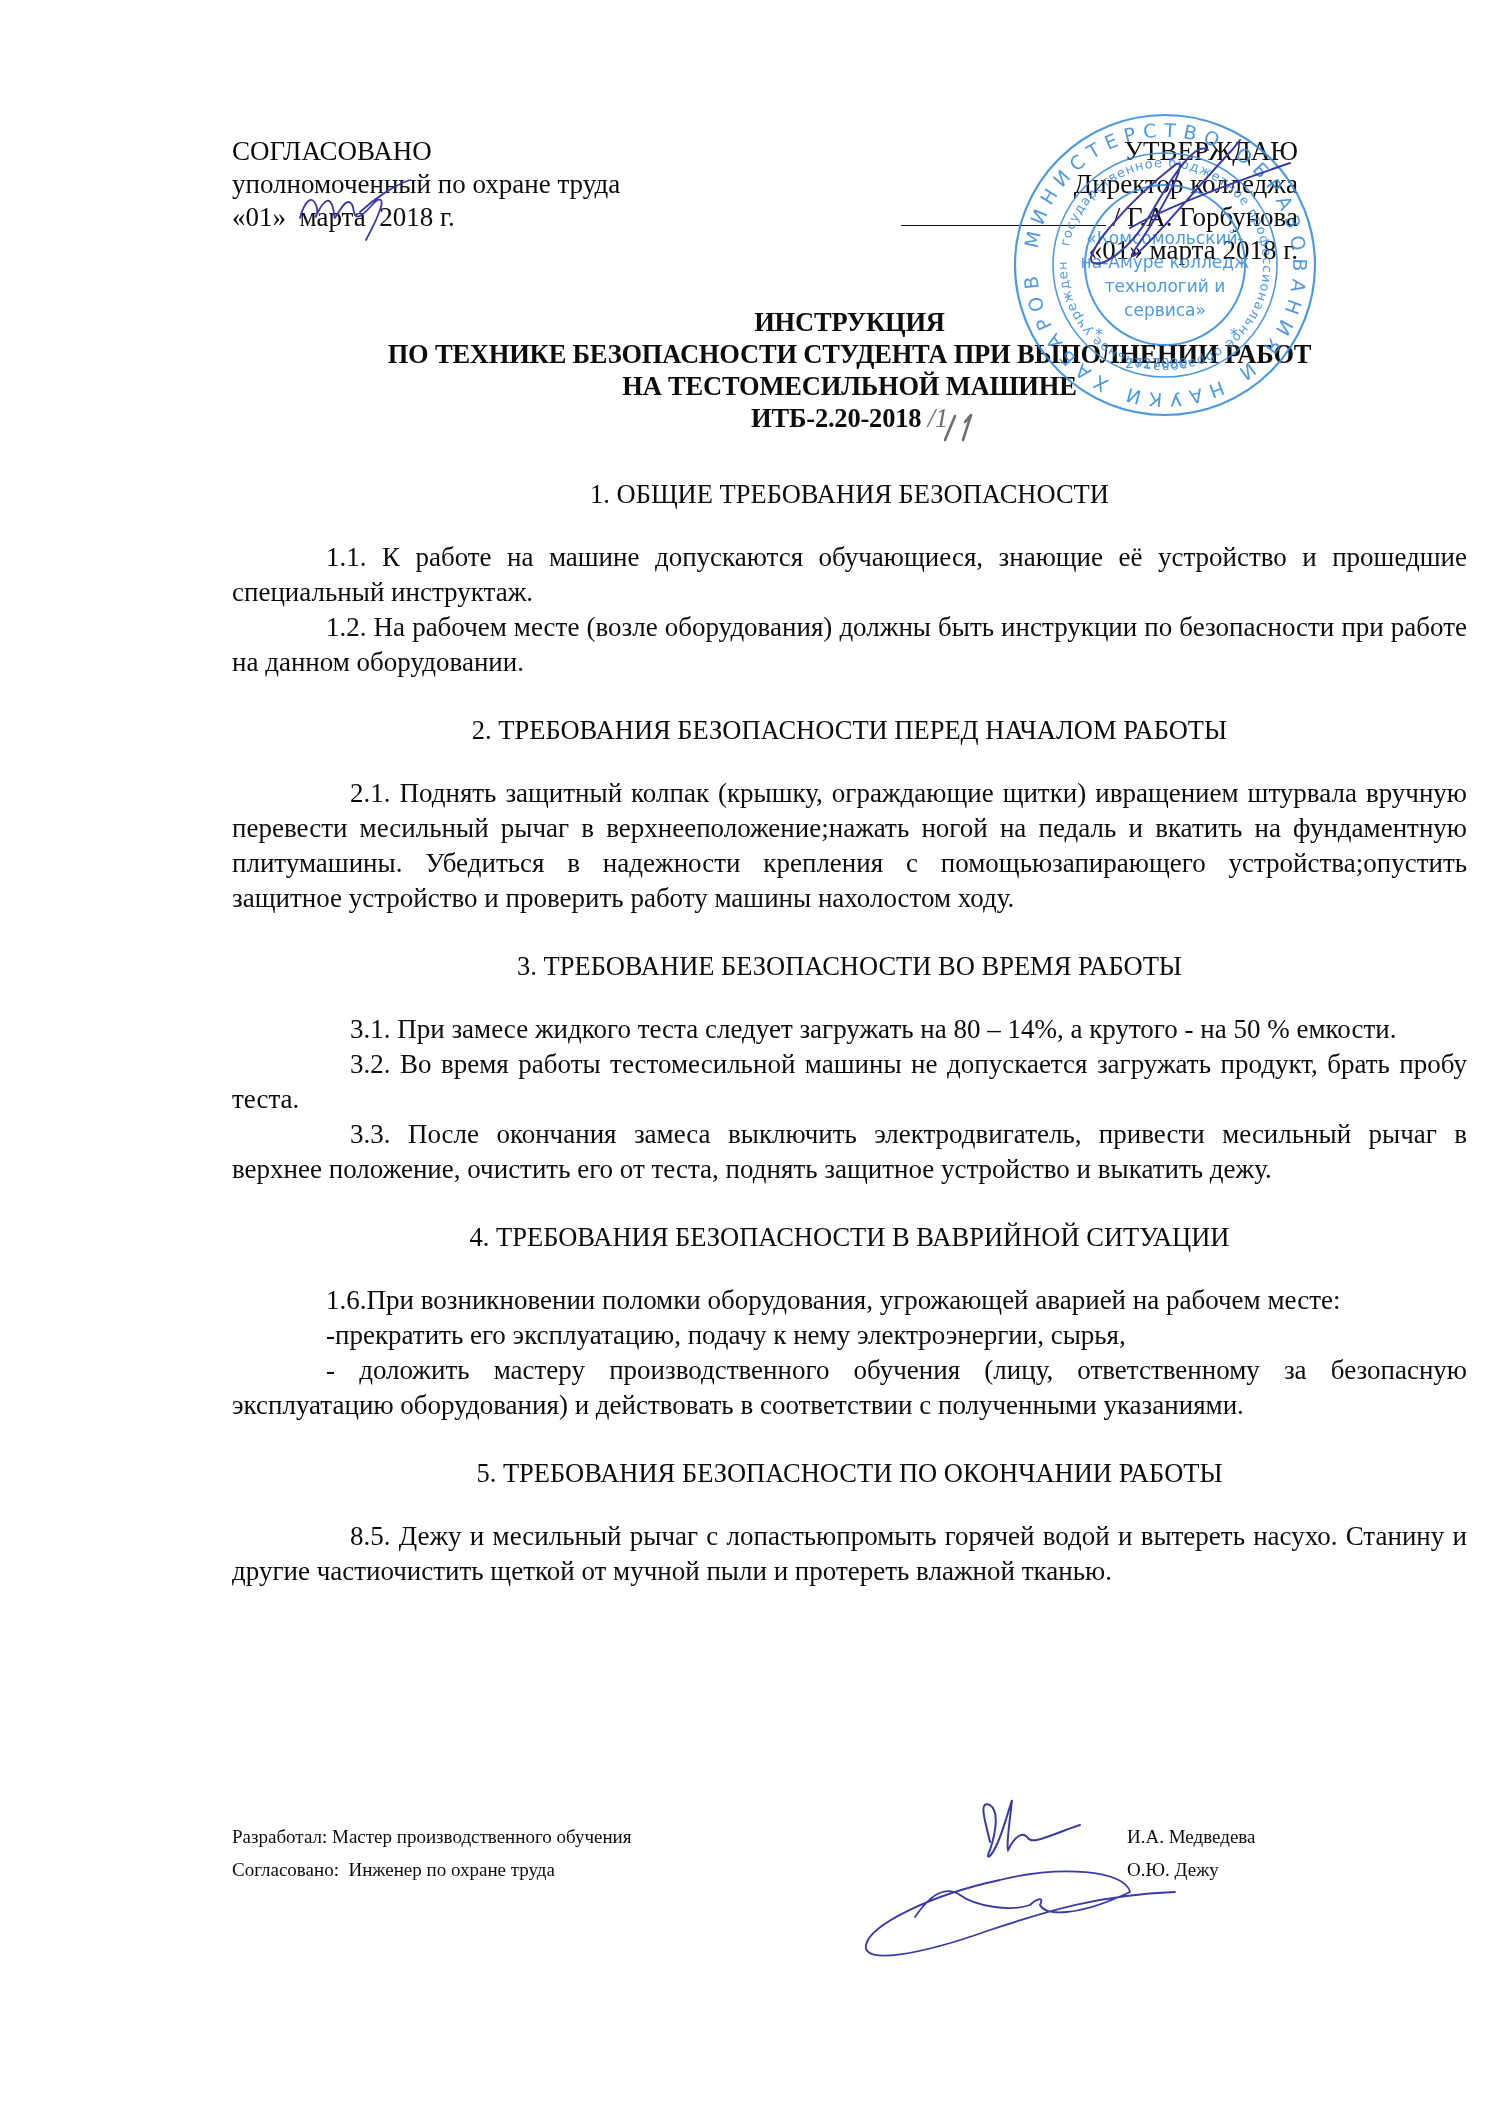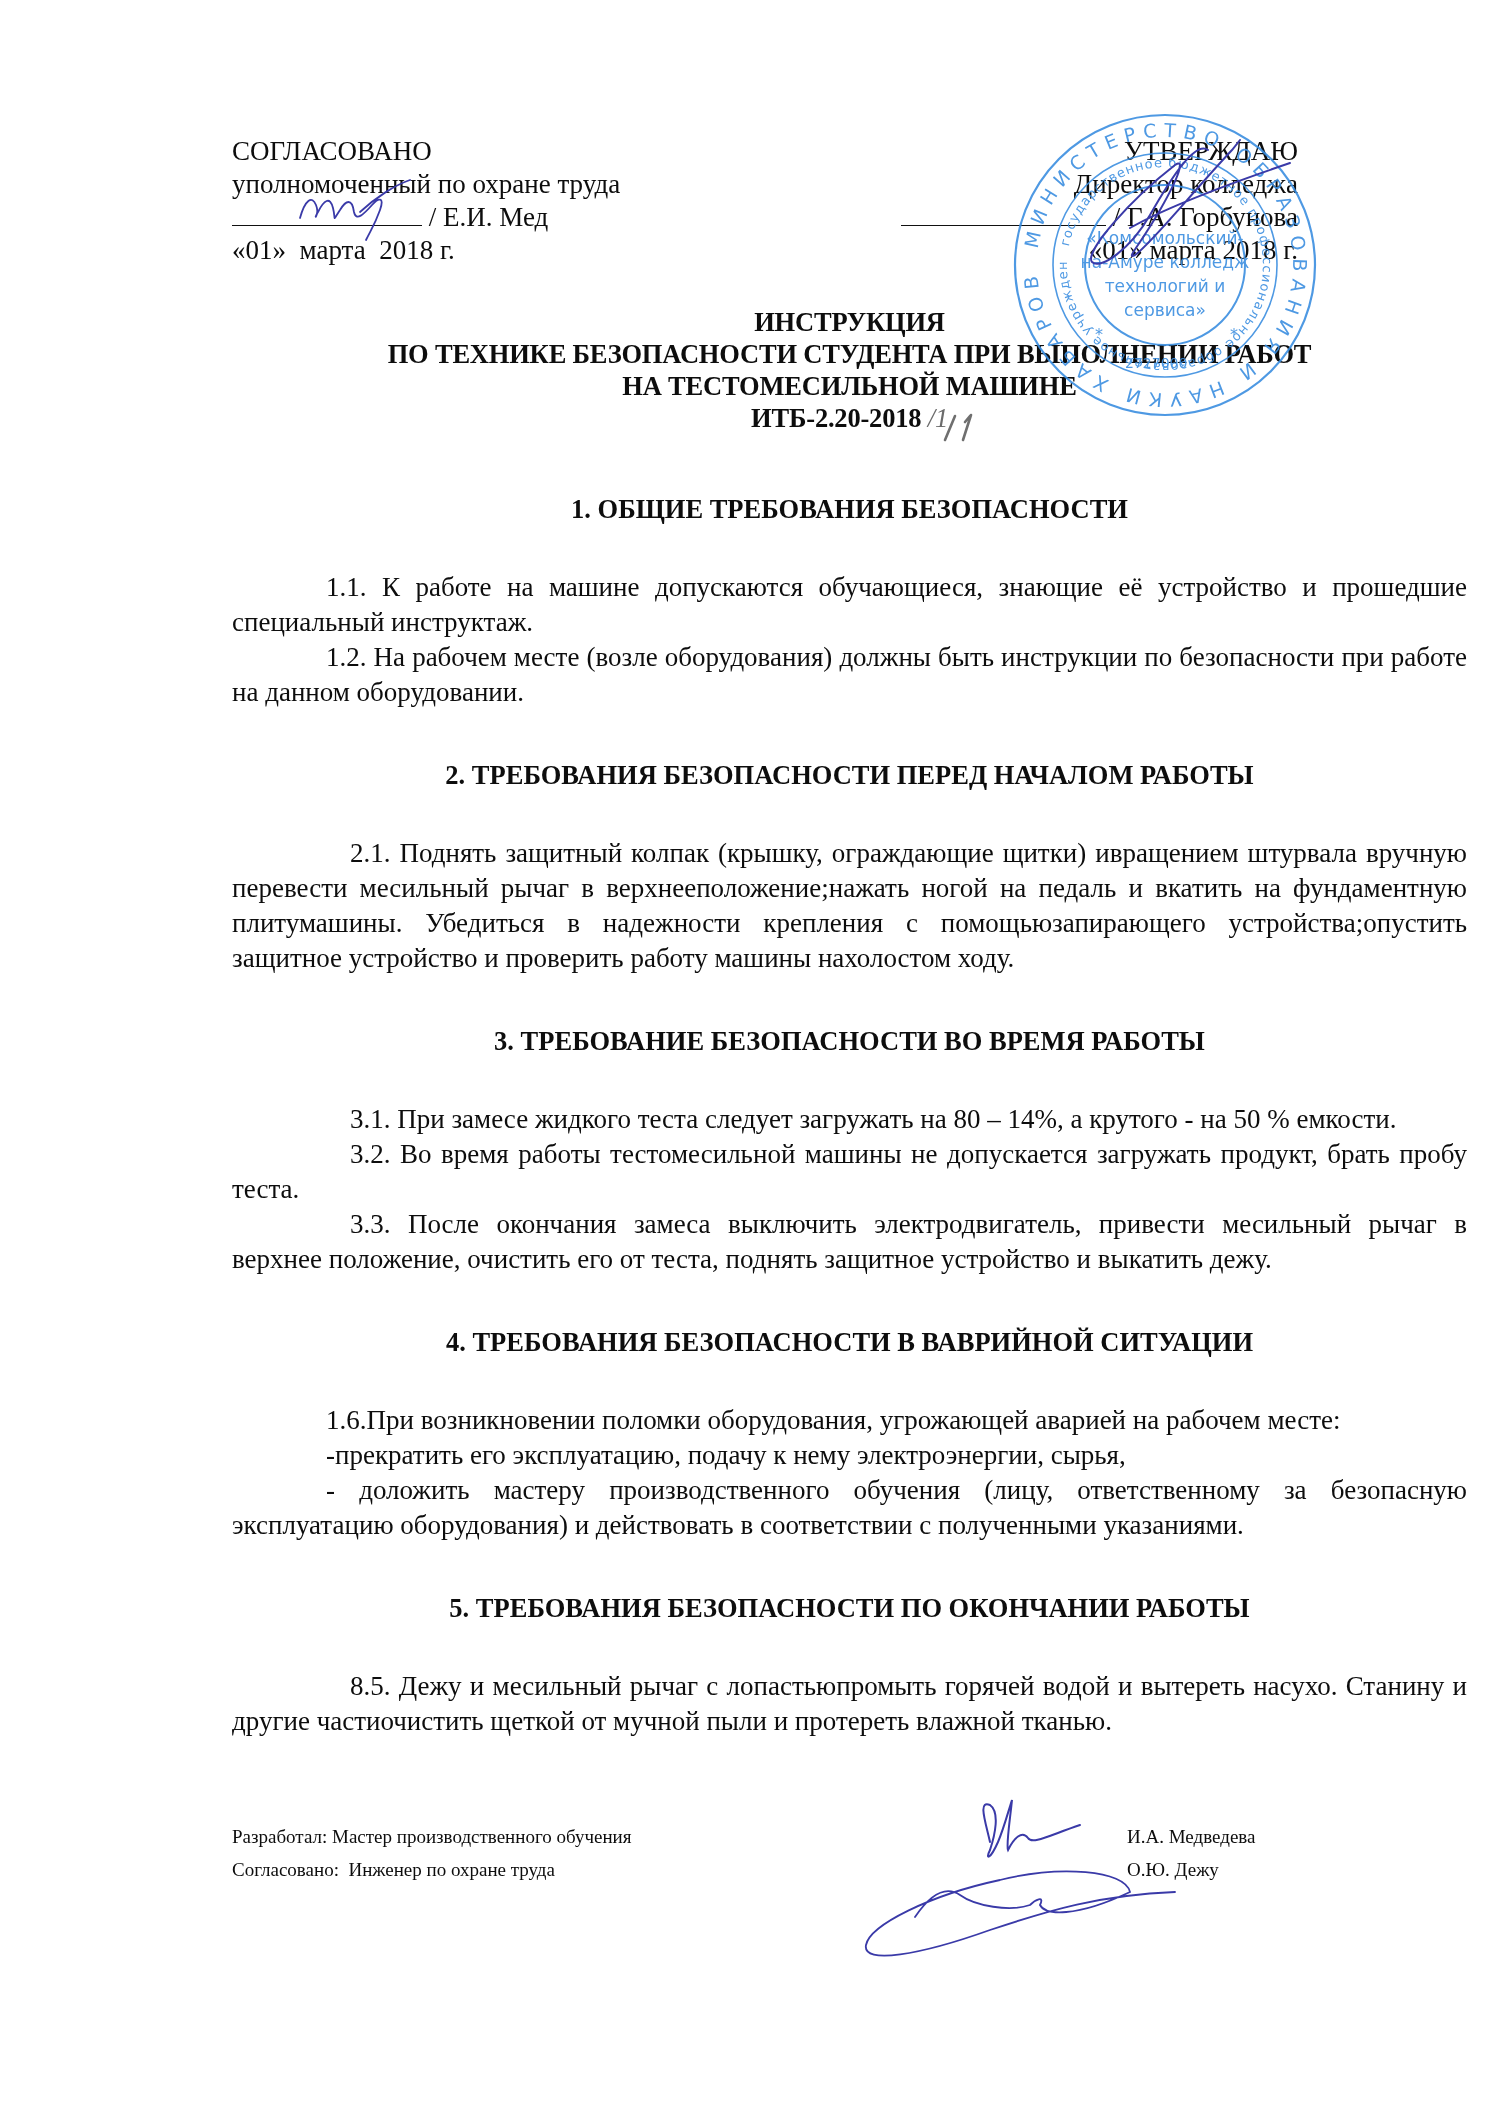--- a/index.html
+++ b/index.html
@@ -16,21 +16,21 @@
   .approval.left .sig-line { width: 190px; }
   .approval.right .sig-line { width: 205px; }
 
   
   .title { position: absolute; left: 232px; width: 1235px; top: 306px; text-align: center;
            font-weight: bold; font-size: 26.5px; line-height: 32px; letter-spacing: -0.2px; }
   .title .docno-mark { color: #6b6b6b; font-weight: normal; font-style: italic; }
 
   
   .body { position: absolute; left: 232px; width: 1235px; top: 478px; font-size: 27px; line-height: 35px; }
-  .sec-h { text-align: center; font-weight: bold; font-size: 26.5px; line-height: 32px; margin: 15px; }
+  .sec-h { text-align: center; font-weight: normal; font-size: 26.5px; line-height: 32px; margin: 0; }
   .para { margin: 0; text-align: justify; text-align-last: left; }
   .indent1 { text-indent: 94px; }
   .indent2 { text-indent: 118px; }
   .gap-h { height: 30px; }
   .gap-s { height: 34px; }
 
   
   .footer { position: absolute; left: 232px; width: 1235px; top: 1820px; font-size: 19px; line-height: 33px; }
   .frow { position: relative; height: 33px; }
   .frow .role { position: absolute; left: 0; top: 0; white-space: pre; }
@@ -41,21 +41,20 @@
   .stamp-text { font-family: "DejaVu Sans", "Liberation Sans", sans-serif; fill: #3b8ee0; }
 </style>
 </head>
 <body>
 
 <div class="page">
 
   <div class="approval left">
     <div class="line">СОГЛАСОВАНО</div>
     <div class="line">уполномоченный по охране труда</div>
-    <div class="line"><span class="sig-line"></span><span> / Е.И. Мед</span></div>
     <div class="line">«01»  марта  2018 г.</div>
   </div>
 
   <div class="approval right">
     <div class="line">УТВЕРЖДАЮ</div>
     <div class="line">Директор колледжа</div>
     <div class="line"><span class="sig-line"></span><span> / Г.А. Горбунова</span></div>
     <div class="line">«01» марта 2018 г.</div>
   </div>
 

